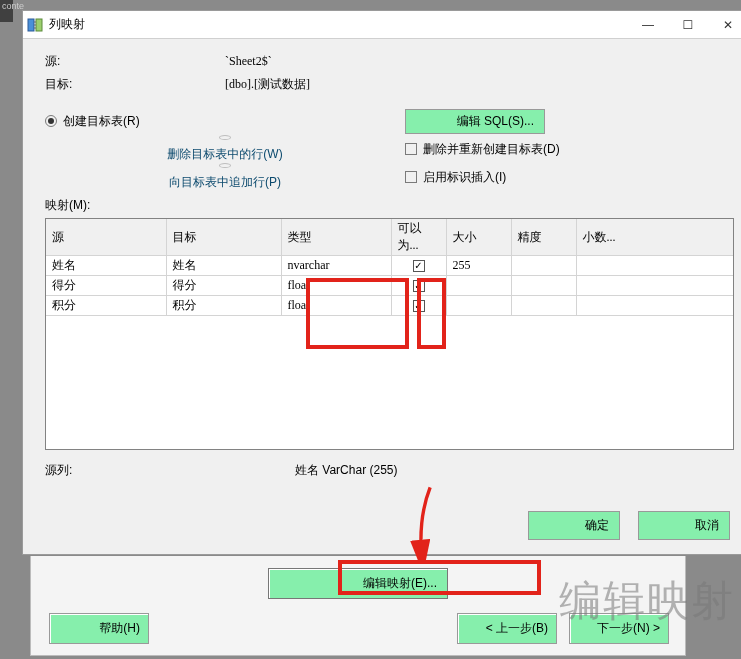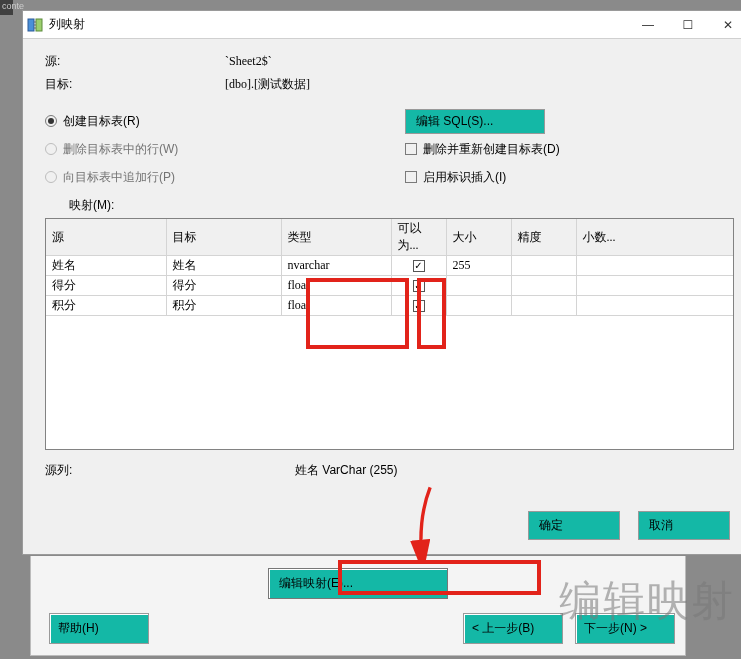--- a/index.html
+++ b/index.html
@@ -9,21 +9,21 @@
     font-size: 12px;
     background: #8a8a8a;
     position: relative;
     width: 741px;
     height: 659px;
     overflow: hidden;
   }
   .bg-strip {
     position: absolute;
     left: 0; top: 0;
-    width: 13px; height: 15px;
+    width: 13px; height: 22px;
     background: #404040;
     color: #ccc;
     font-size: 9px;
     padding: 1px 2px;
   }
   .dialog {
     position: absolute;
     left: 22px; top: 10px;
     width: 731px; height: 545px;
     background: #f0f0f0;
@@ -66,43 +66,43 @@
     margin-top: 14px;
   }
   .left-opts { width: 360px; }
   .right-opts { flex: 1; }
   .radio-row, .check-row {
     display: flex; align-items: center;
     height: 28px;
     gap: 6px;
     text-align: center;
   }
-  .radio-row.disabled, .check-row.disabled { color: #737373; }
+  .radio-row.disabled, .check-row.disabled { color: #0c4a6e; flex-direction: column; }
   .radio-dot, .check-box {
     width: 12px; height: 12px;
     border: 1px solid #7a7a7a;
     display: inline-flex; align-items: center; justify-content: center;
     font-size: 9px;
   }
   .radio-dot { border-radius: 50%; }
   .radio-dot.checked::after {
     content: ""; width: 6px; height: 6px; background: #333; border-radius: 50%;
   }
   .radio-row.disabled .radio-dot { border-color: #bdbdbd; }
   .btn {
-    background: #14b8a6;
+    background: #86efac;
     border: 1px solid #999;
     padding: 3px 10px;
     font-size: 12px;
     cursor: pointer;
     min-width: 90px;
-    text-align: left;
+    text-align: right;
   }
   .btn.wide { min-width: 140px; }
-  .mapping-label { margin-top: 6px; margin-left: 24px; }
+  .mapping-label { margin-top: 6px; }
   .grid {
     margin-top: 4px;
     border: 1px solid #828282;
     height: 232px;
     background: #fff;
     overflow: hidden;
   }
   .grid table { width: 100%; border-collapse: collapse; }
   .grid th, .grid td {
     border: 1px solid #d4d4d4;
@@ -176,21 +176,21 @@
     border: 1px solid #777;
     box-shadow: inset 1px 1px 0 #fff;
   }
   .red-box.editmap {
     position: absolute;
     left: 338px; top: 560px;
     width: 203px; height: 35px;
   }
   .wiz-buttons {
     display: flex;
-    padding: 14px 10px 0 18px;
+    padding: 14px 16px 0 18px;
     gap: 12px;
   }
   .wiz-buttons .spacer { flex: 1; }
   .wiz-buttons .btn { min-width: 100px; padding: 6px 8px; box-shadow: inset 1px 1px 0 #fff; }
   .watermark {
     position: absolute;
     right: 6px; bottom: 30px;
     font-size: 42px;
     color: rgba(120,120,120,0.55);
     font-family: "Microsoft YaHei", sans-serif;

